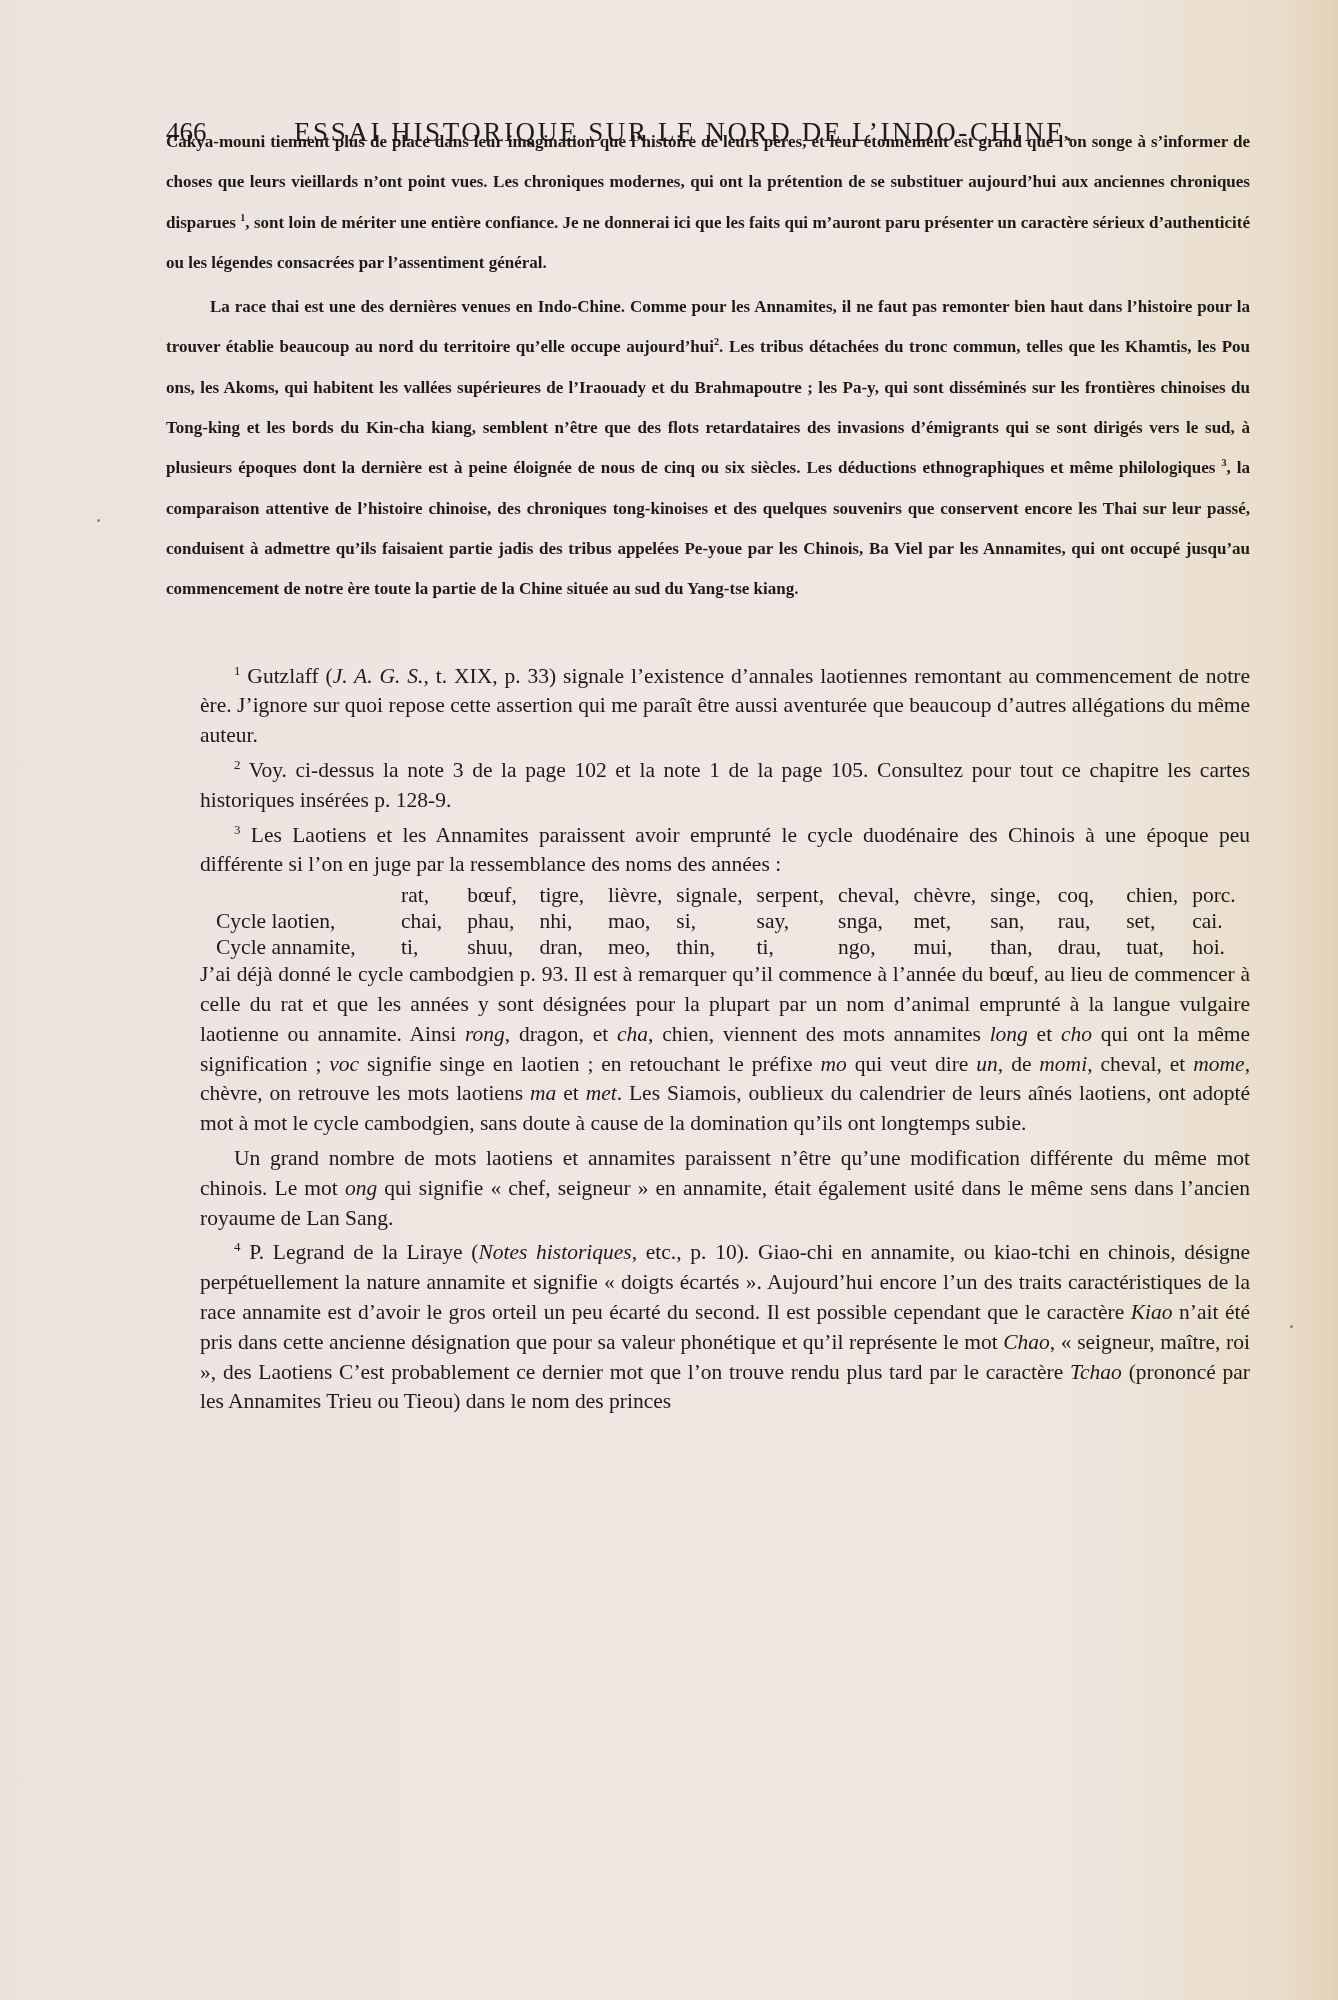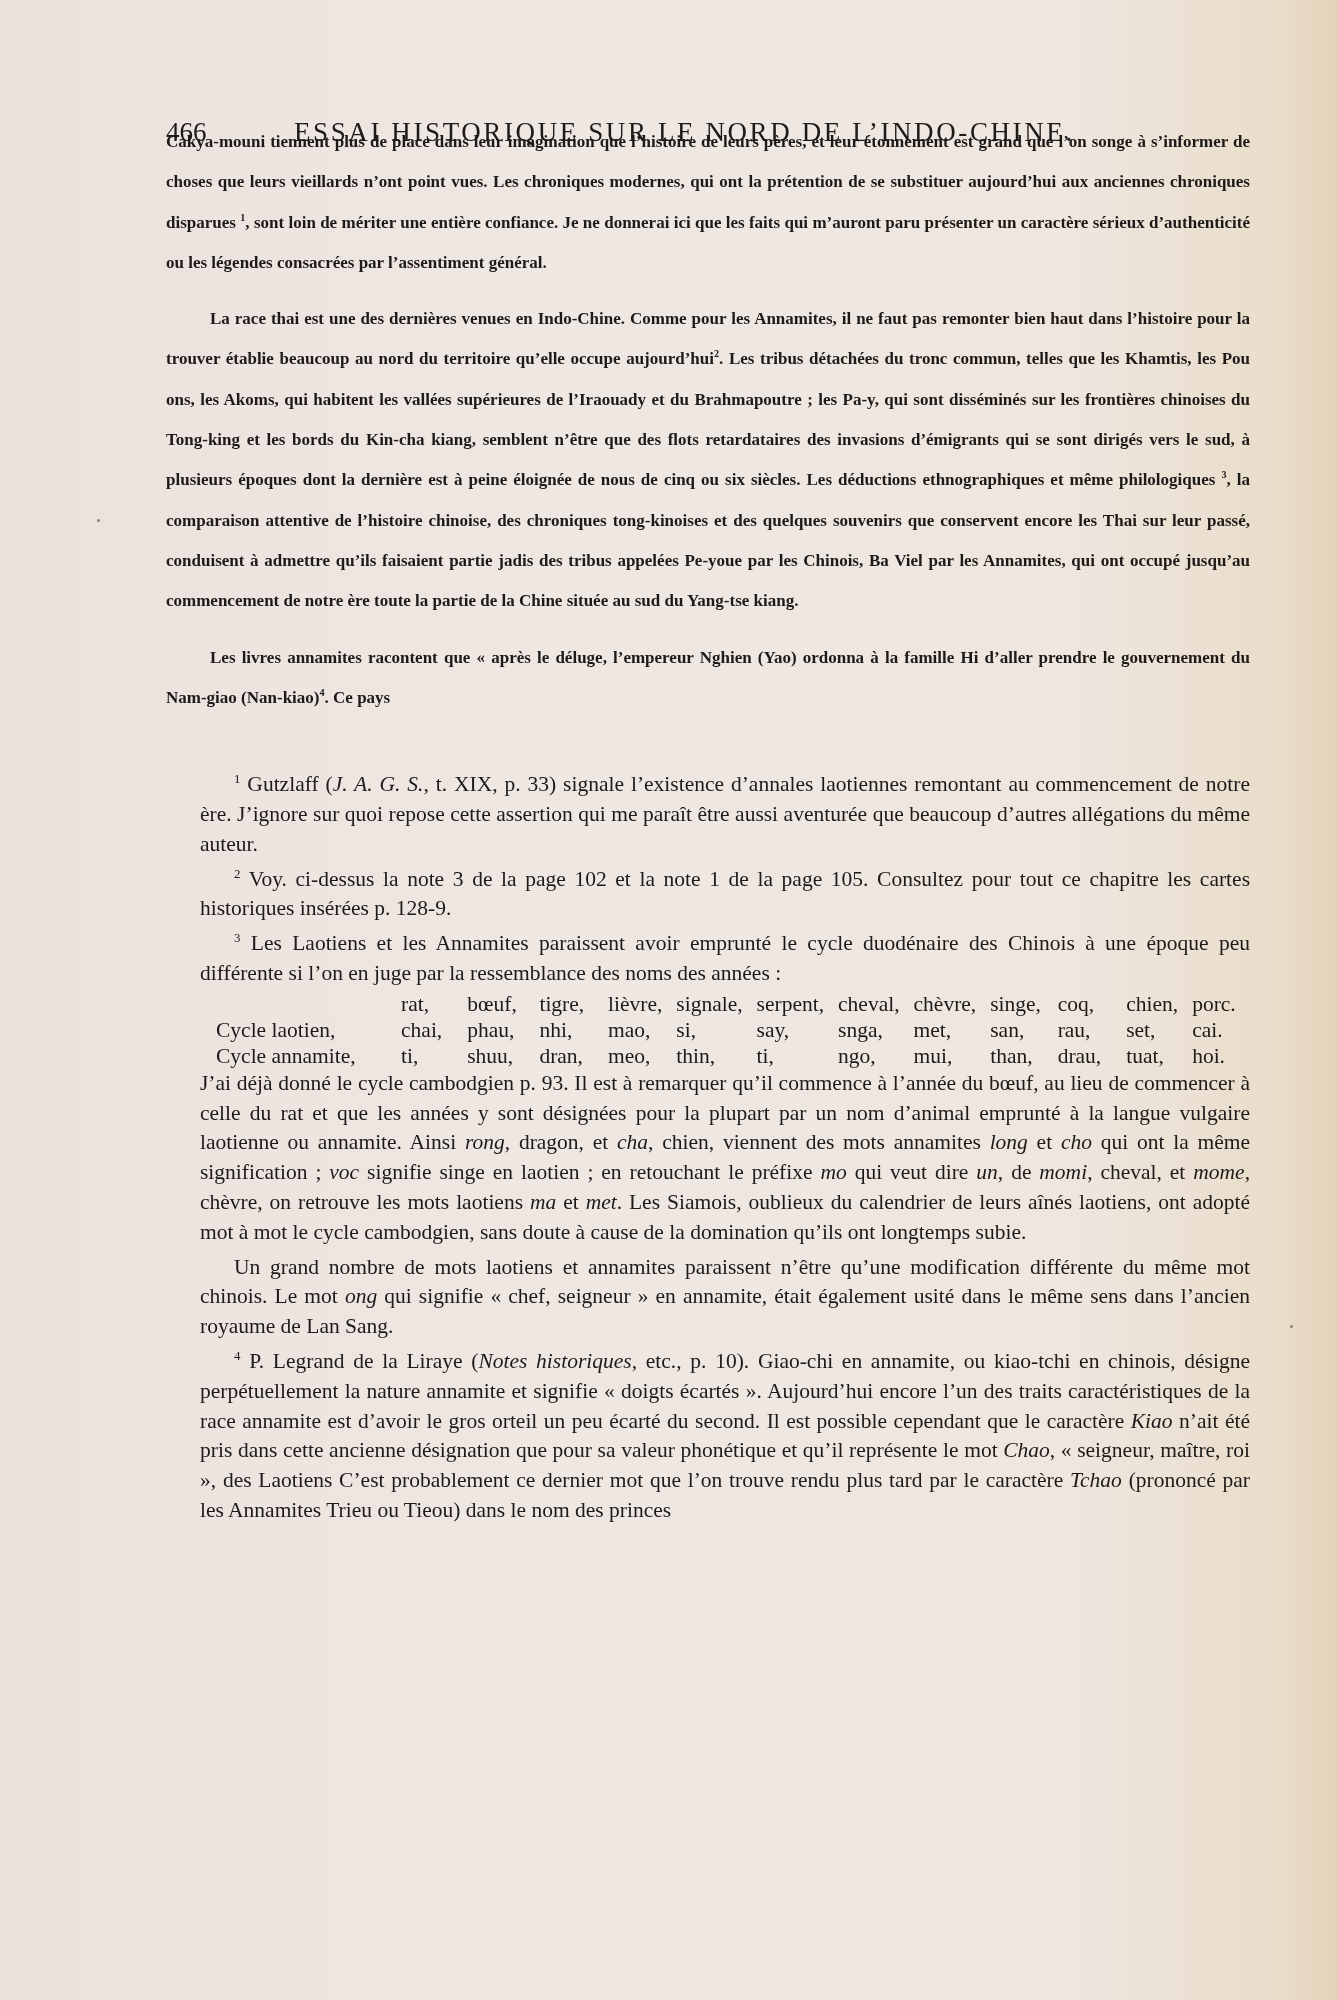--- a/index.html
+++ b/index.html
@@ -20,21 +20,21 @@
   }
   .page-number { width: 128px; letter-spacing: 0; margin-top: 41px; }
   .head-title { letter-spacing: 2.6px; }
   .body-text {
     font-size: 17px; line-height: 40.3px; text-align: justify;
     margin-top: 6px;
     font-weight: bold;
   }
   .body-text p { margin: 0; }
   .body-text p.indent { text-indent: 44px; }
-  .body-text p + p { margin-top: 16px; }
+  .body-text p + p { margin-top: 4px; }
   sup { font-size: 60%; line-height: 0; vertical-align: super; }
   .footnotes {
     margin-top: 52px; font-size: 21.5px; line-height: 29.8px; text-align: justify; margin-left: 34px;
   }
   .footnotes p { margin: 0 0 5px 0; }
   .footnotes p.indent { text-indent: 34px; }
   .cycle-table { margin: 0 0 0 0; border-collapse: collapse; font-size: 21.5px; line-height: 26px; }
   .cycle-table td { padding: 0 25px 0 0; white-space: nowrap; }
   .cycle-table td.label { padding-left: 16px; width: 168px; }
   .cycle-table td.v { }
@@ -47,21 +47,20 @@
 
 <div class="page">
   <div class="running-head">
     <span class="page-number">466</span>
     <span class="head-title">ESSAI HISTORIQUE SUR LE NORD DE L’INDO-CHINE.</span>
   </div>
 
   <div class="body-text">
     <p>Cakya-mouni tiennent plus de place dans leur imagination que l’histoire de leurs pères, et leur étonnement est grand que l’on songe à s’informer de choses que leurs vieillards n’ont point vues. Les chroniques modernes, qui ont la prétention de se substituer aujourd’hui aux anciennes chroniques disparues <sup>1</sup>, sont loin de mériter une entière confiance. Je ne donnerai ici que les faits qui m’auront paru présenter un caractère sérieux d’authenticité ou les légendes consacrées par l’assentiment général.</p>
     <p class="indent">La race thai est une des dernières venues en Indo-Chine. Comme pour les Annamites, il ne faut pas remonter bien haut dans l’histoire pour la trouver établie beaucoup au nord du territoire qu’elle occupe aujourd’hui<sup>2</sup>. Les tribus détachées du tronc commun, telles que les Khamtis, les Pou ons, les Akoms, qui habitent les vallées supérieures de l’Iraouady et du Brahmapoutre ; les Pa-y, qui sont disséminés sur les frontières chinoises du Tong-king et les bords du Kin-cha kiang, semblent n’être que des flots retardataires des invasions d’émigrants qui se sont dirigés vers le sud, à plusieurs époques dont la dernière est à peine éloignée de nous de cinq ou six siècles. Les déductions ethnographiques et même philologiques <sup>3</sup>, la comparaison attentive de l’histoire chinoise, des chroniques tong-kinoises et des quelques souvenirs que conservent encore les Thai sur leur passé, conduisent à admettre qu’ils faisaient partie jadis des tribus appelées Pe-youe par les Chinois, Ba Viel par les Annamites, qui ont occupé jusqu’au commencement de notre ère toute la partie de la Chine située au sud du Yang-tse kiang.</p>
-    <p class="indent">Les livres annamites racontent que « après le déluge, l’empereur Nghien (Yao) ordonna à la famille Hi d’aller prendre le gouvernement du Nam-giao (Nan-kiao)<sup>4</sup>. Ce pays</p>
   </div>
 
   <div class="footnotes">
     <p class="indent"><sup>1</sup> Gutzlaff (<em>J. A. G. S.</em>, t. XIX, p. 33) signale l’existence d’annales laotiennes remontant au commencement de notre ère. J’ignore sur quoi repose cette assertion qui me paraît être aussi aventurée que beaucoup d’autres allégations du même auteur.</p>
     <p class="indent"><sup>2</sup> Voy. ci-dessus la note 3 de la page 102 et la note 1 de la page 105. Consultez pour tout ce chapitre les cartes historiques insérées p. 128-9.</p>
     <p class="indent" style="margin-bottom:2px"><sup>3</sup> Les Laotiens et les Annamites paraissent avoir emprunté le cycle duodénaire des Chinois à une époque peu différente si l’on en juge par la ressemblance des noms des années :</p>
 
     <table class="cycle-table">
       <tbody>
           <tr class="head">

